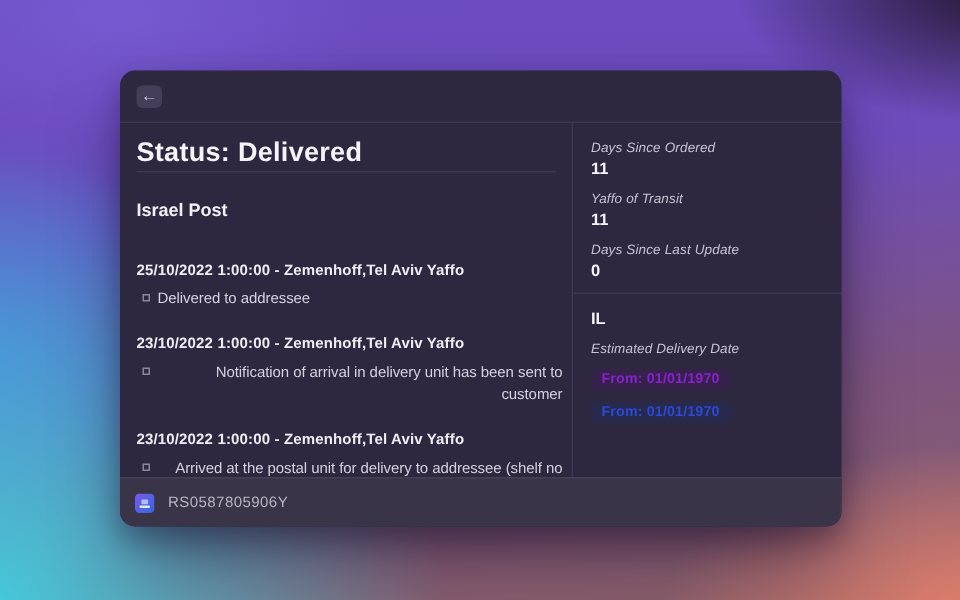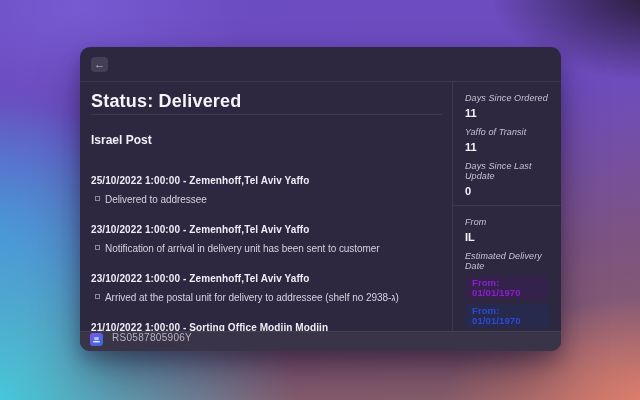--- a/index.html
+++ b/index.html
@@ -21,38 +21,38 @@
     display:flex; flex-direction:column;
     box-shadow:0 24px 48px -8px rgba(22,12,40,.5), 0 8px 18px rgba(22,12,40,.3);
   }
   .titlebar { flex:none; height:35px; border-bottom:1px solid #3d3750; display:flex; align-items:center; padding:0 11px; }
   .back-btn {
     width:17px; height:15px; background:#443e58; border:none; border-radius:4px;
     color:#c9c5d6; font-size:11px; line-height:13px; text-align:center; cursor:pointer;
     font-family:"Liberation Sans", sans-serif; padding:0;
   }
   .bodyrow { flex:1; display:flex; min-height:0; }
-  .main { flex:none; width:373px; border-right:1px solid #3d3750; padding:9px 6px 0 11px; overflow:hidden; }
+  .main { flex:none; width:302px; border-right:1px solid #3d3750; padding:9px 6px 0 11px; overflow:hidden; }
   .status-h { font-size:18px; line-height:20px; font-weight:bold; color:#f6f4f9; letter-spacing:.2px; }
   .h-div { border-bottom:1px solid #3d3750; margin-top:3px; margin-right:4px; }
   .carrier-h { font-size:12px; line-height:12px; font-weight:bold; color:#f2f0f7; margin-top:19px; }
   #events { margin-top:28px; }
   .event + .event { margin-top:16px; }
   .event-title { font-size:10px; line-height:13px; font-weight:bold; color:#efedf4; letter-spacing:.1px; }
   .event-desc { display:flex; margin-top:5px; }
   .bullet { flex:none; width:5px; height:5px; border:1px solid #8d8899; margin:4px 5px 0 4px; }
-  .desc-text { font-size:10px; line-height:15px; color:#d6d2de; letter-spacing:-.05px; }
+  .desc-text { font-size:10px; line-height:15px; color:#d6d2de; letter-spacing:-.05px;text-align:right; }
   .sidebar { flex:1; padding:11px 12px 0 12px; min-width:0; }
   .stat-label { font-size:9px; line-height:10px; color:#c7c3d2; margin-bottom:4px; letter-spacing:.1px;font-style:italic; }
   .stat-value { font-size:11px; line-height:12px; font-weight:bold; color:#f6f4f9; margin-bottom:8px; }
   .side-div { height:1px; background:#3d3750; margin:2px -12px 11px -12px; }
   .edd-label { margin-bottom:5px; }
   .badge-row { margin-bottom:4px; }
   .badge { display:inline-block; font-size:9.5px; line-height:10px; font-weight:bold; padding:2px 7px; border-radius:5px; letter-spacing:.1px; }
-  .footer { flex:none; height:20px; background:#3a3448; border-top:1px solid #474055; display:flex; align-items:flex-start; padding:0 10px; }
+  .footer { flex:none; height:33px; background:#3a3448; border-top:1px solid #474055; display:flex; align-items:center; padding:0 10px; }
   .pkg-icon { flex:none; width:13px; height:13px; margin-right:9px; display:inline-block; }
   .tracking-num { font-size:10px; color:#b8b4c2; letter-spacing:.3px; }
 </style>
 </head>
 <body>
 
 <div class="window">
   <div class="titlebar">
     <button class="back-btn">
       <span>←</span>
@@ -95,21 +95,20 @@
     <div class="sidebar">
       <div id="stats">
           <div class="stat-label">Days Since Ordered</div>
           <div class="stat-value">11</div>
           <div class="stat-label">Yaffo of Transit</div>
           <div class="stat-value">11</div>
           <div class="stat-label">Days Since Last Update</div>
           <div class="stat-value">0</div>
         </div>
       <div class="side-div"></div>
-      <div class="stat-label">From</div>
       <div class="stat-value">IL</div>
       <div class="stat-label edd-label">Estimated Delivery Date</div>
       <div id="badges">
           <div class="badge-row"><span class="badge" style="color: rgb(138, 31, 208); background: rgb(53, 34, 74);">From: 01/01/1970</span></div>
           <div class="badge-row"><span class="badge" style="color: rgb(43, 73, 212); background: rgb(39, 42, 77);">From: 01/01/1970</span></div>
         </div>
     </div>
   </div>
 
   <div class="footer">

